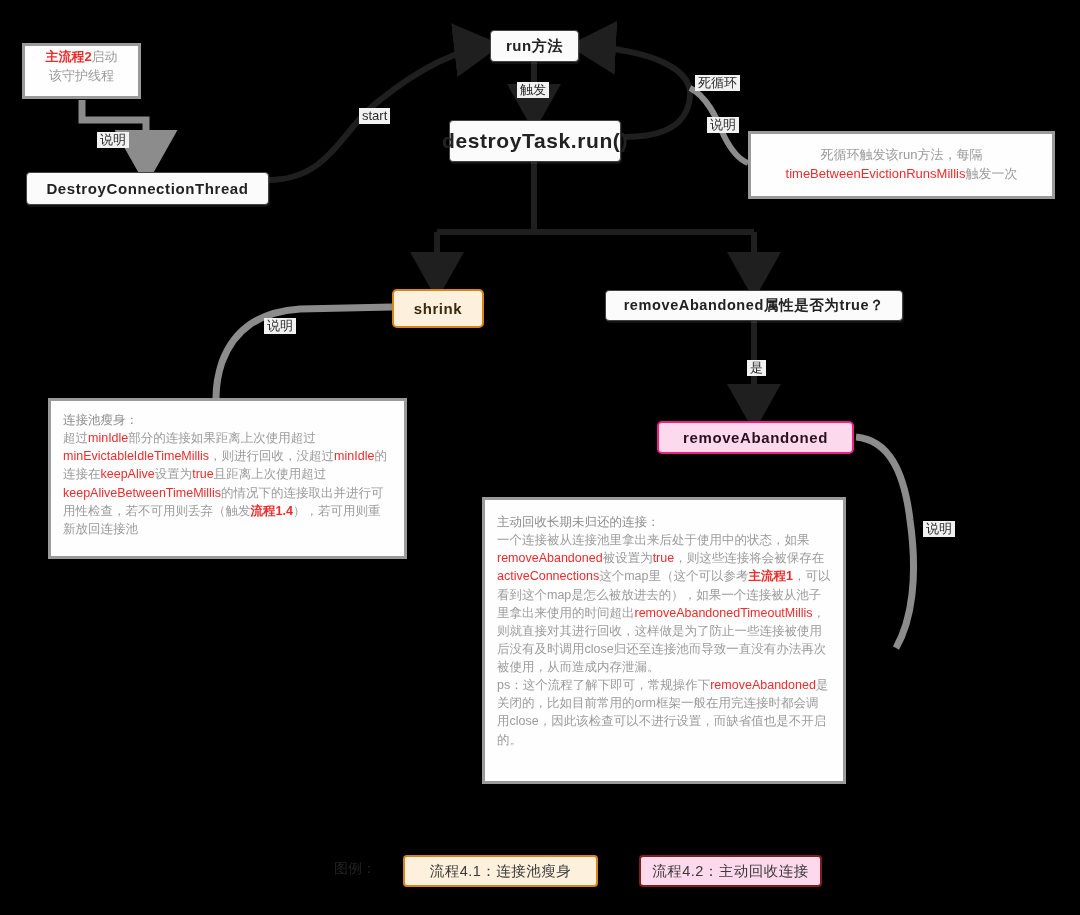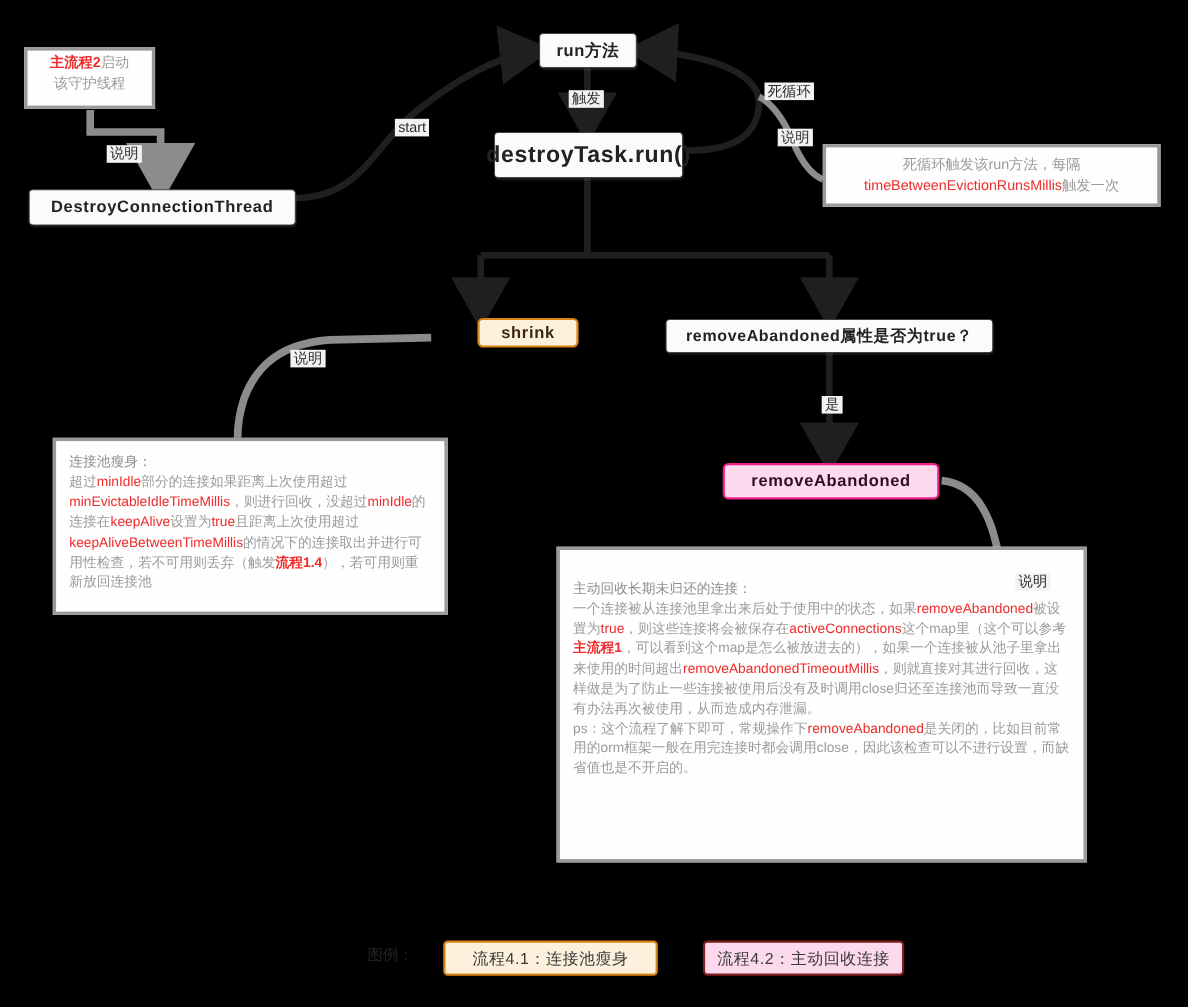--- a/index.html
+++ b/index.html
@@ -83,38 +83,37 @@
     left: 22px; top: 43px;
     width: 119px; height: 56px;
     border-width: 3px;
     font-size: 13px;
     display: flex; align-items: flex-start; justify-content: center;
     padding: 2px 4px;
     text-align: center;
   }
   .note-loop {
     left: 748px; top: 131px;
-    width: 307px; height: 57px;
+    width: 307px; height: 68px;
     font-size: 13px;
     display: flex; align-items: center; justify-content: center;
     padding: 3px 8px;
     text-align: center;
   }
   .note-shrink {
     left: 48px; top: 398px;
     width: 359px; height: 161px;
     font-size: 12.5px;
     padding: 10px 12px;
   }
   .note-abandon {
     left: 482px; top: 497px;
-    width: 482px; height: 287px;
+    width: 364px; height: 287px;
     font-size: 12.5px;
-    padding: 26px 12px;
-    margin-left: 24px;
+    padding: 13px 12px;
   }
 
   
   .elabel {
     position: absolute;
     background: #f2f2f2;
     color: #2b2b2b;
     font-size: 13px;
     line-height: 1.1;
     padding: 1px 3px;
@@ -207,21 +206,21 @@
   </div>
 
   <div class="node plain" style="left:449px; top:120px; width:172px; height:42px; font-size:21px;align-items:center;">
     <span>destroyTask.run()</span>
   </div>
 
   <div class="node plain" style="left:26px; top:172px; width:243px; height:33px; font-size:15px;">
     <span>DestroyConnectionThread</span>
   </div>
 
-  <div class="node shrink" style="left:392px; top:289px; width:92px; height:27px; font-size:15px;margin-left:42px;">
+  <div class="node shrink" style="left:392px; top:289px; width:92px; height:39px; font-size:15px;">
     <span>shrink</span>
   </div>
 
   <div class="node plain" style="left:605px; top:290px; width:298px; height:31px; font-size:14.5px;">
     <span>removeAbandoned属性是否为true？</span>
   </div>
 
   <div class="node abandoned" style="left:657px; top:421px; width:197px; height:33px; font-size:15px;">
     <span>removeAbandoned</span>
   </div>

